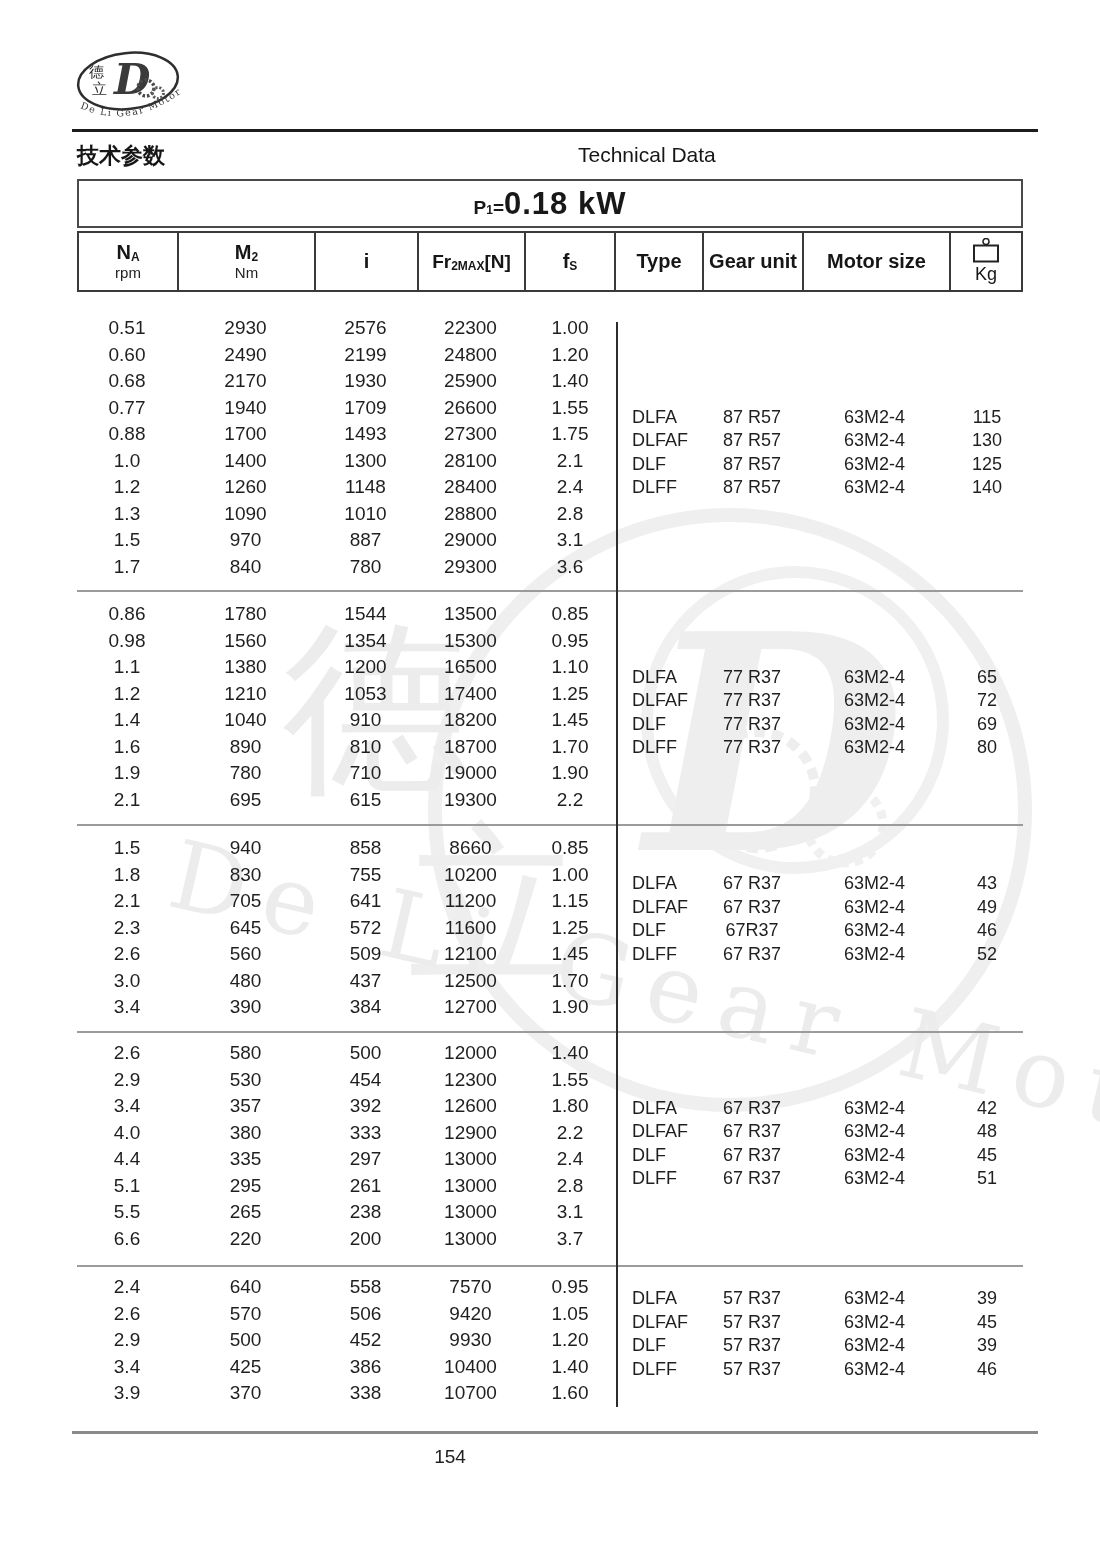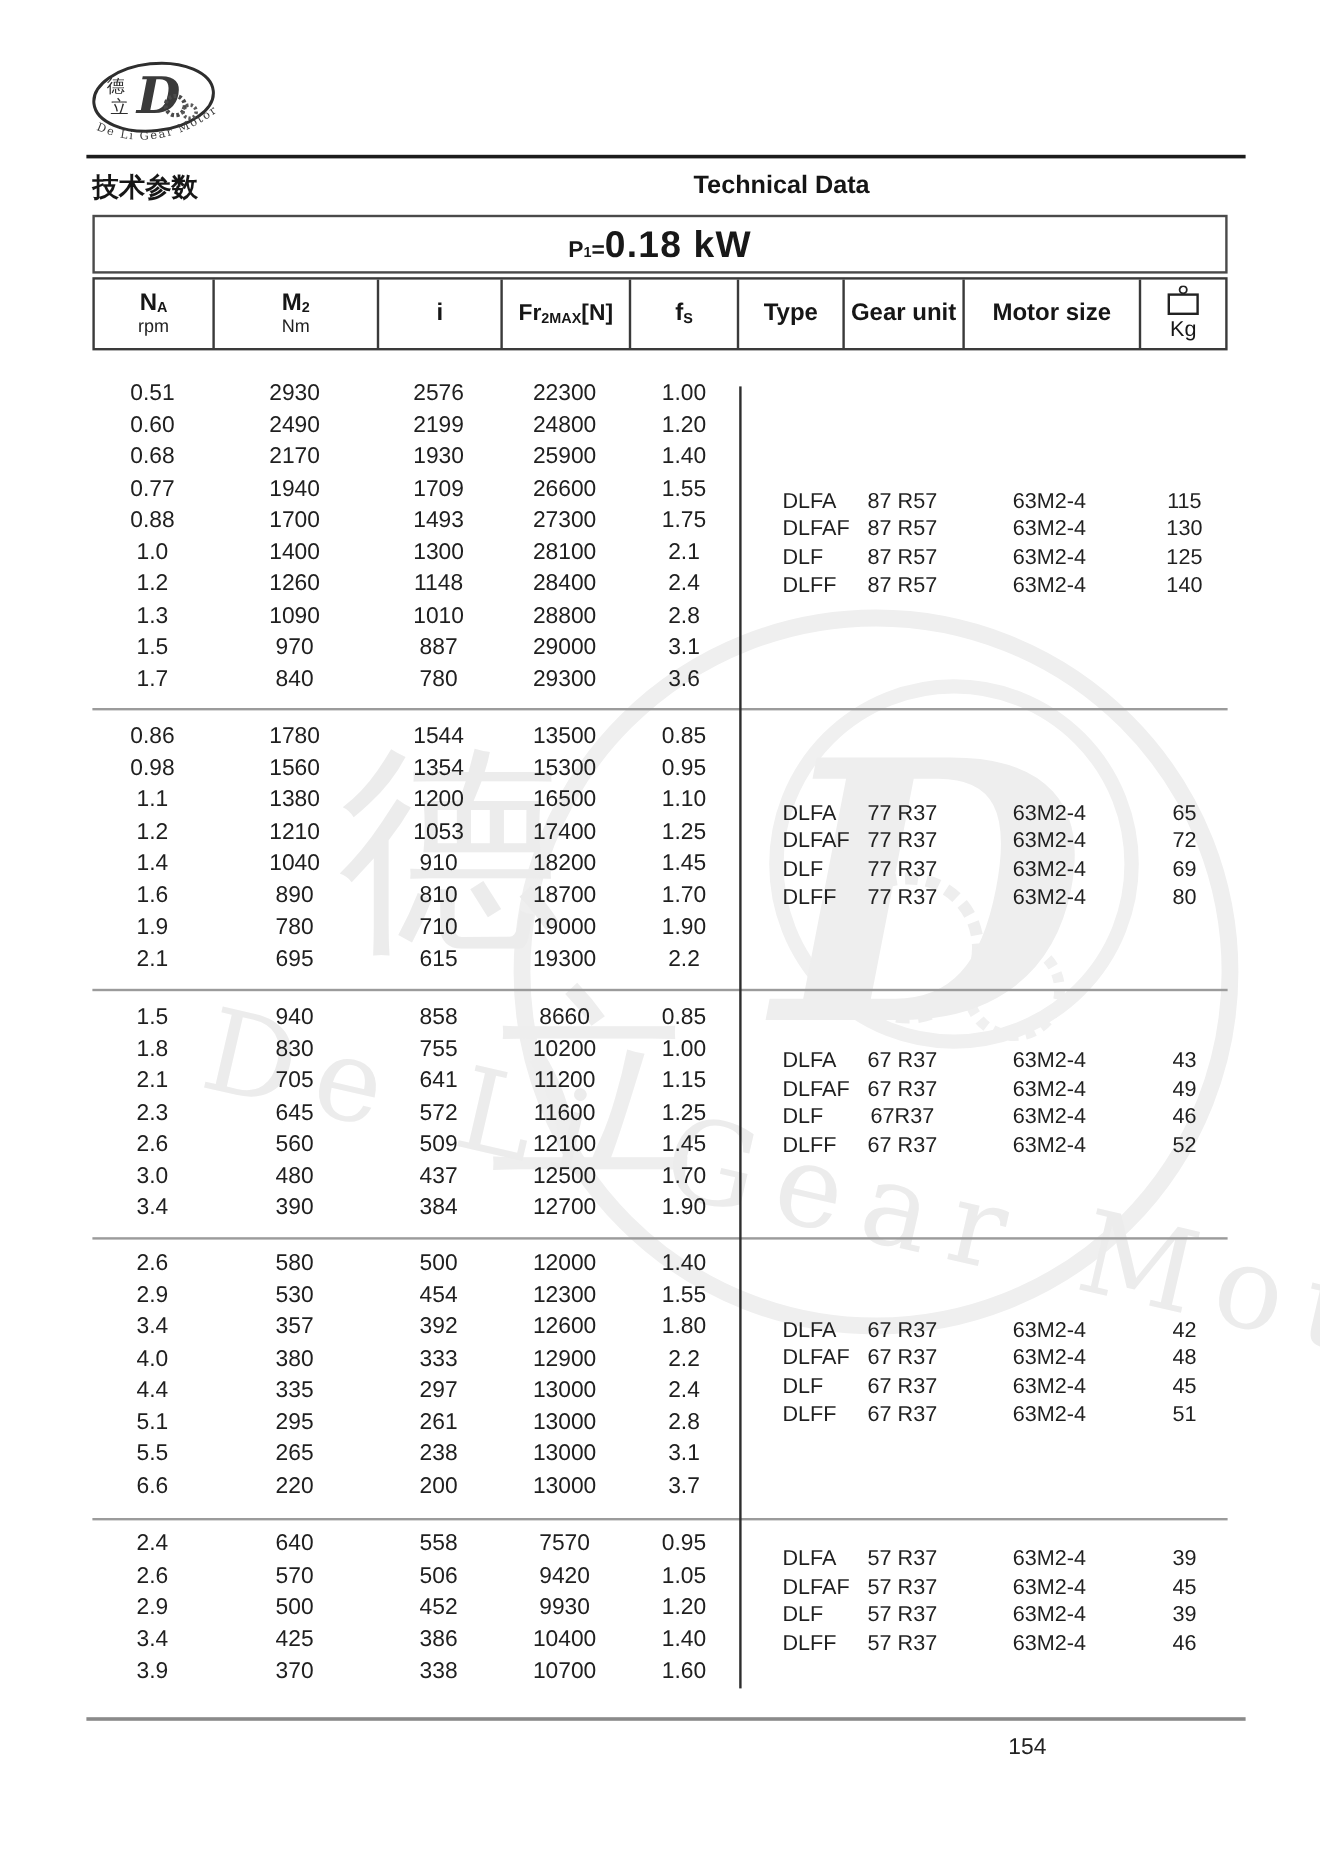--- a/index.html
+++ b/index.html
@@ -12,21 +12,21 @@
   
   .fg { position:absolute; inset:0; z-index:1; }
 
   
   .logo-svg { position:absolute; left:74px; top:50px; }
   .brand-cn { position:absolute; left:176px; top:64px; font-size:45px; font-weight:bold;
               letter-spacing:14px; color:#111; font-family:"DejaVu Serif","Liberation Serif",serif; }
   .top-rule { position:absolute; left:72px; top:129px; width:966px; height:3px; background:#1c1c1c; }
 
   .cn-title { position:absolute; left:77px; top:141px; font-size:22px; font-weight:bold; color:#161616; }
-  .en-title { position:absolute; left:578px; top:143px; font-size:21px; font-weight:bold; color:#161616; }
+  .en-title { position:absolute; left:578px; top:143px; font-size:21px; font-weight:normal; color:#161616; }
 
   
   .p1-box { position:absolute; left:77px; top:179px; width:946px; height:49px; border:2px solid #4a4a4a;
             display:flex; align-items:center; justify-content:center; }
   .p1-inner { display:flex; align-items:baseline; font-weight:bold; color:#181818; }
   .p1-p { font-size:19px; }
   .p1-sub { font-size:12px; }
   .p1-eq { font-size:19px; }
   .p1-val { font-size:31px; letter-spacing:1px; }
 
@@ -58,25 +58,25 @@
   .g-left { width:539px; display:grid; grid-template-columns:100px 137px 103px 107px 92px;
             align-content:start; }
   .cell { line-height:26.5px; height:26.5px; font-size:19px; text-align:center; white-space:nowrap; }
 
   .g-right { width:407px; display:flex; align-items:center; }
   .g3 .g-right { padding-bottom:28px; }
   .g4 .g-right { padding-bottom:18px; }
   .g5 .g-right { padding-bottom:38px; }
   .vgrid { width:100%; display:grid; grid-template-columns:90px 92px 153px 72px; }
   .vcell { line-height:23.5px; height:23.5px; font-size:18px; text-align:center; white-space:nowrap; }
-  .vcell.v0 { text-align:left; padding-left:36px; }
+  .vcell.v0 { text-align:left; padding-left:16px; }
 
   
   .footer-rule { position:absolute; left:72px; top:1431px; width:966px; height:3px; background:#8a8a8a; }
-  .page-num { position:absolute; left:0; top:1446px; width:872px; text-align:right;
+  .page-num { position:absolute; left:0; top:1446px; width:872px; text-align:center;
               font-size:19px; color:#222;padding-left:28px; }
 </style>
 </head>
 <body>
 
 <div id="page">
 
   <div class="wm">
     <svg width="1100" height="1555" viewBox="0 0 1100 1555">
       <circle cx="730" cy="810" r="295" fill="none" stroke="#efefef" stroke-width="14"></circle>

